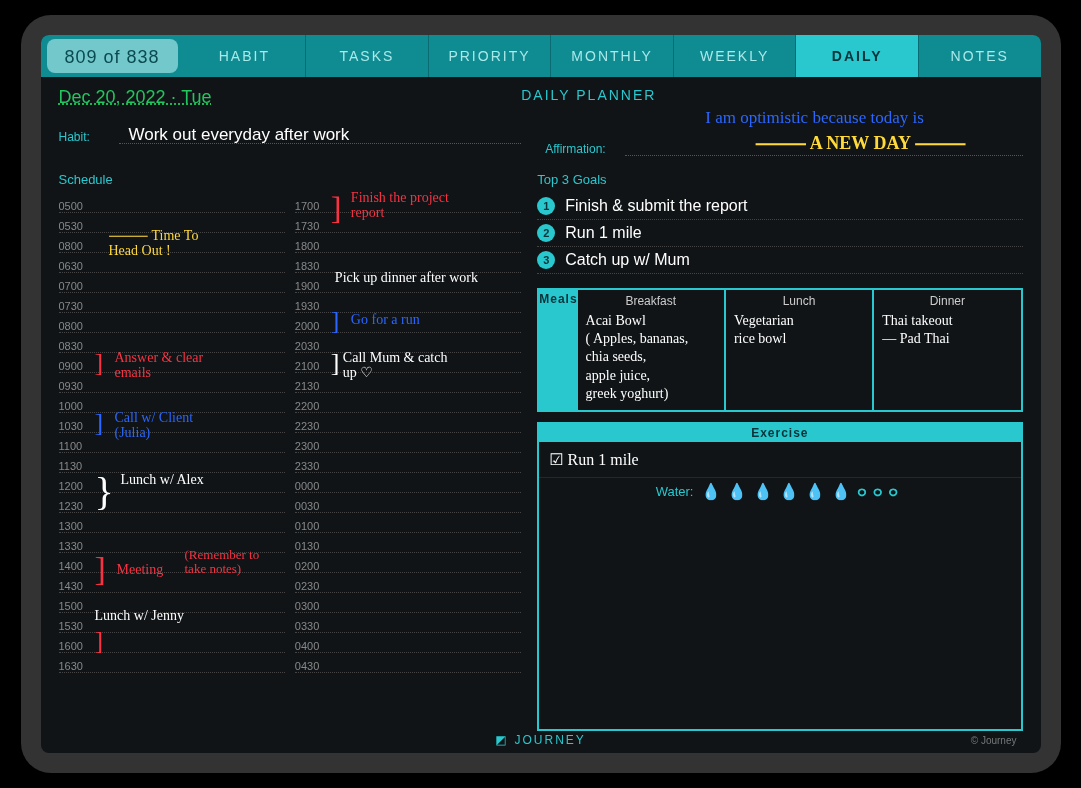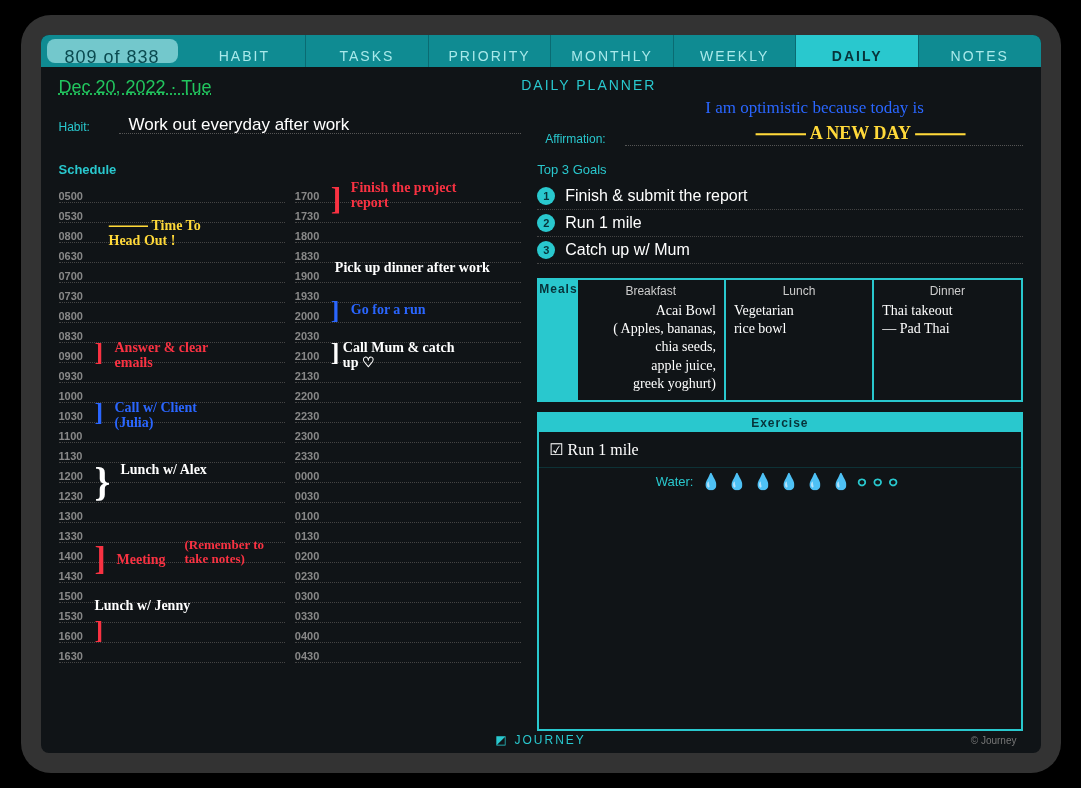--- a/index.html
+++ b/index.html
@@ -24,21 +24,21 @@
   height: 100%;
   background: #101417;
   border-radius: 8px;
   overflow: hidden;
   display: flex;
   flex-direction: column;
 }
 .tabs {
   display: flex;
   background: #0f8b92;
-  height: 32px;
+  height: 42px;
   justify-content: center;
 }
 .page-counter {
   background: #73c8cc;
   color: #0a4a50;
   font-weight: 500;
   padding: 8px 18px;
   font-size: 18px;
   border-radius: 8px;
   margin: 4px 6px;
@@ -104,21 +104,21 @@
   height:22px;
 }
 .dotted-fill .hand{position:absolute; bottom:-2px; left:10px; font-size:17px;}
 .main{
   flex:1;
   display:flex;
   gap:16px;
   margin-top:16px;
   min-height:0;
 }
-.left{flex:0 0 48%; display:flex; gap:10px;font-weight:bold;}
+.left{flex:0 0 48%; display:flex; gap:10px;}
 .schedule-col{flex:1; position:relative;}
 .section-label{color:#29c8ce; font-size:13px; margin-bottom:6px;}
 .slot{
   display:flex;
   border-bottom:1px dotted #444;
   height:20px;
   align-items:flex-end;
   position:relative;
 }
 .slot-time{
@@ -418,21 +418,21 @@
             <div class="goal-num">3</div>
             <div class="hand">Catch up w/ Mum</div>
           </div>
         </div>
 
         <div class="meals-box">
           <div class="box-header">Meals</div>
           <div class="meal-row">
             <div class="meal-cell">
               <div class="meal-title">Breakfast</div>
-              <div class="meal-hand" style="white-space:pre;text-align:right;">Acai Bowl
+              <div class="meal-hand" style="white-space:pre;">Acai Bowl
 ( Apples, bananas,
 chia seeds,
 apple juice,
 greek yoghurt)</div>
             </div>
             <div class="meal-cell">
               <div class="meal-title">Lunch</div>
               <div class="meal-hand" style="white-space:pre;">Vegetarian
 rice bowl</div>
             </div>

